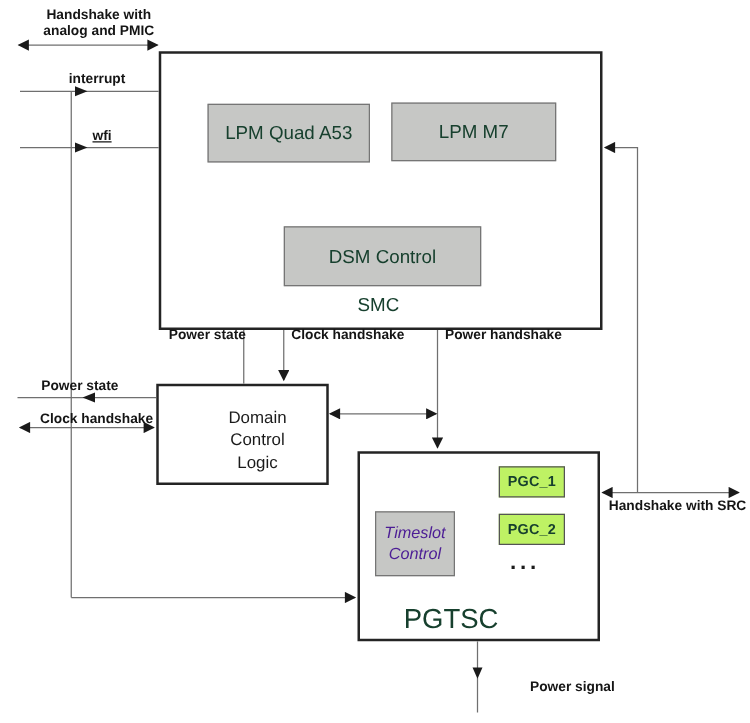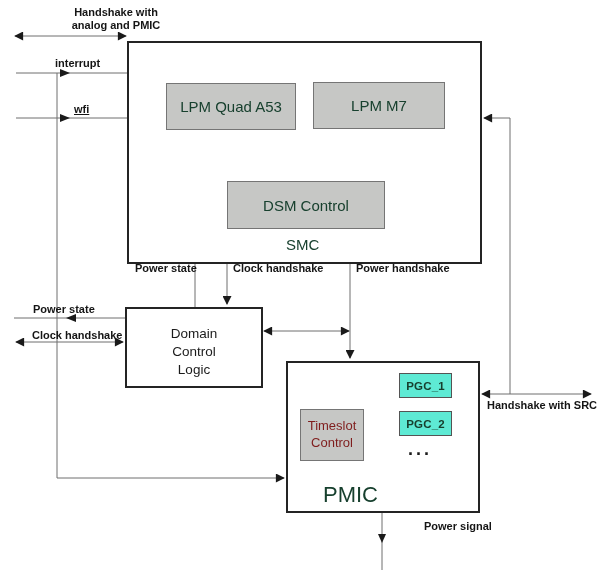--- a/index.html
+++ b/index.html
@@ -8,33 +8,33 @@
     font-family:"Liberation Sans", sans-serif;overflow:hidden;
   }
   .connectors{position:absolute;left:0;top:0;width:600px;height:578px;pointer-events:none;}
   .box{position:absolute;box-sizing:border-box;background:#ffffff;border:2px solid #242424;}
   .gbox{
     position:absolute;box-sizing:border-box;background:#c6c7c5;border:1.5px solid #757575;
     display:flex;align-items:center;justify-content:center;
     color:#17402e;font-size:15px;text-align:center;
   }
   .pgcbox{
-    position:absolute;box-sizing:border-box;background:#5eead4;border:1.5px solid #545454;
+    position:absolute;box-sizing:border-box;background:#bef264;border:1.5px solid #545454;
     display:flex;align-items:center;justify-content:center;
     color:#17402e;font-size:11.5px;font-weight:bold;letter-spacing:.2px;
   }
   .biglabel{position:absolute;color:#17402e;}
   .lbl{position:absolute;color:#151515;font-size:11px;font-weight:bold;line-height:1.18;white-space:nowrap;}
-  .wrap{white-space:normal;margin-left:37px;}
+  .wrap{white-space:normal;}
   .dcl-text{
     position:absolute;left:125px;top:325px;width:138px;text-align:center;
-    color:#1b1b1b;font-size:13.5px;line-height:1.35;
+    color:#1b1b1b;font-size:13.5px;line-height:1.35;padding-left:12px;
   }
   .dcl-text span{display:inline-block;width:70px;}
-  .ts-text{color:#7f1d1d;font-size:13px;line-height:1.3;width:56px;margin:0 auto;text-align:center;}
+  .ts-text{color:#4c1d95;font-size:13px;line-height:1.3;width:56px;margin:0 auto;text-align:center;font-style:italic;}
   .dots{position:absolute;color:#1b1b1b;font-size:18px;font-weight:bold;letter-spacing:3px;}
 </style>
 </head>
 <body>
 
 <div class="stage">
 
   <svg class="connectors" width="600" height="578" viewBox="0 0 600 578">
     <defs>
       <marker id="ah" viewBox="0 0 10 10" refX="9" refY="5" markerWidth="10" markerHeight="9" orient="auto-start-reverse">
@@ -91,27 +91,27 @@
     <div class="gbox" style="left:12px;top:46px;width:64px;height:52px;">
       <span class="ts-text">Timeslot Control</span>
     </div>
     <div class="pgcbox" style="left:111px;top:10px;width:53px;height:25px;">
       <span>PGC_1</span>
     </div>
     <div class="pgcbox" style="left:111px;top:48px;width:53px;height:25px;">
       <span>PGC_2</span>
     </div>
     <div class="dots" style="left:120px;top:76px;">...</div>
-    <div class="biglabel" style="left:35px;top:119px;font-size:22px;">PMIC</div>
+    <div class="biglabel" style="left:35px;top:119px;font-size:22px;">PGTSC</div>
   </div>
 
   <div class="lbl wrap" style="left:28px;top:6px;width:102px;text-align:center;">Handshake with analog and PMIC</div>
   <div class="lbl" style="left:55px;top:57px;">interrupt</div>
   <div class="lbl" style="left:74px;top:103px;text-decoration:underline;">wfi</div>
   <div class="lbl" style="left:135px;top:262px;">Power state</div>
   <div class="lbl" style="left:233px;top:262px;">Clock handshake</div>
   <div class="lbl" style="left:356px;top:262px;">Power handshake</div>
   <div class="lbl" style="left:33px;top:303px;">Power state</div>
   <div class="lbl" style="left:32px;top:329px;">Clock handshake</div>
   <div class="lbl" style="left:487px;top:399px;">Handshake with SRC</div>
-  <div class="lbl" style="left:392px;top:520px;padding-left:32px;">Power signal</div>
+  <div class="lbl" style="left:392px;top:544px;padding-left:32px;">Power signal</div>
 
 </div>
 
 </body></html>

